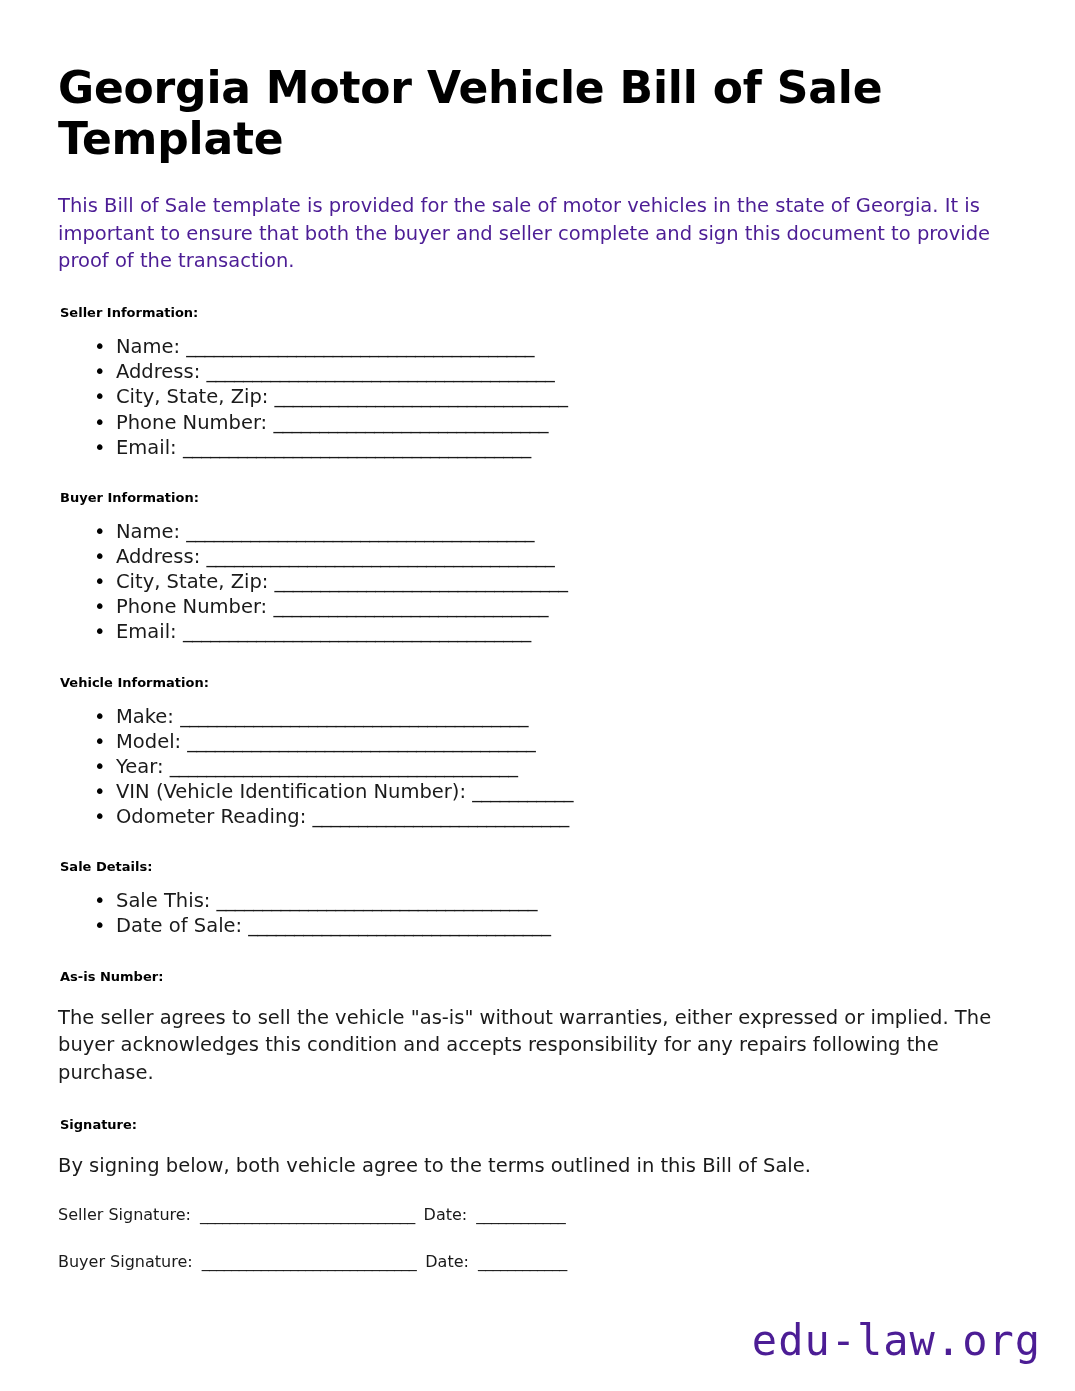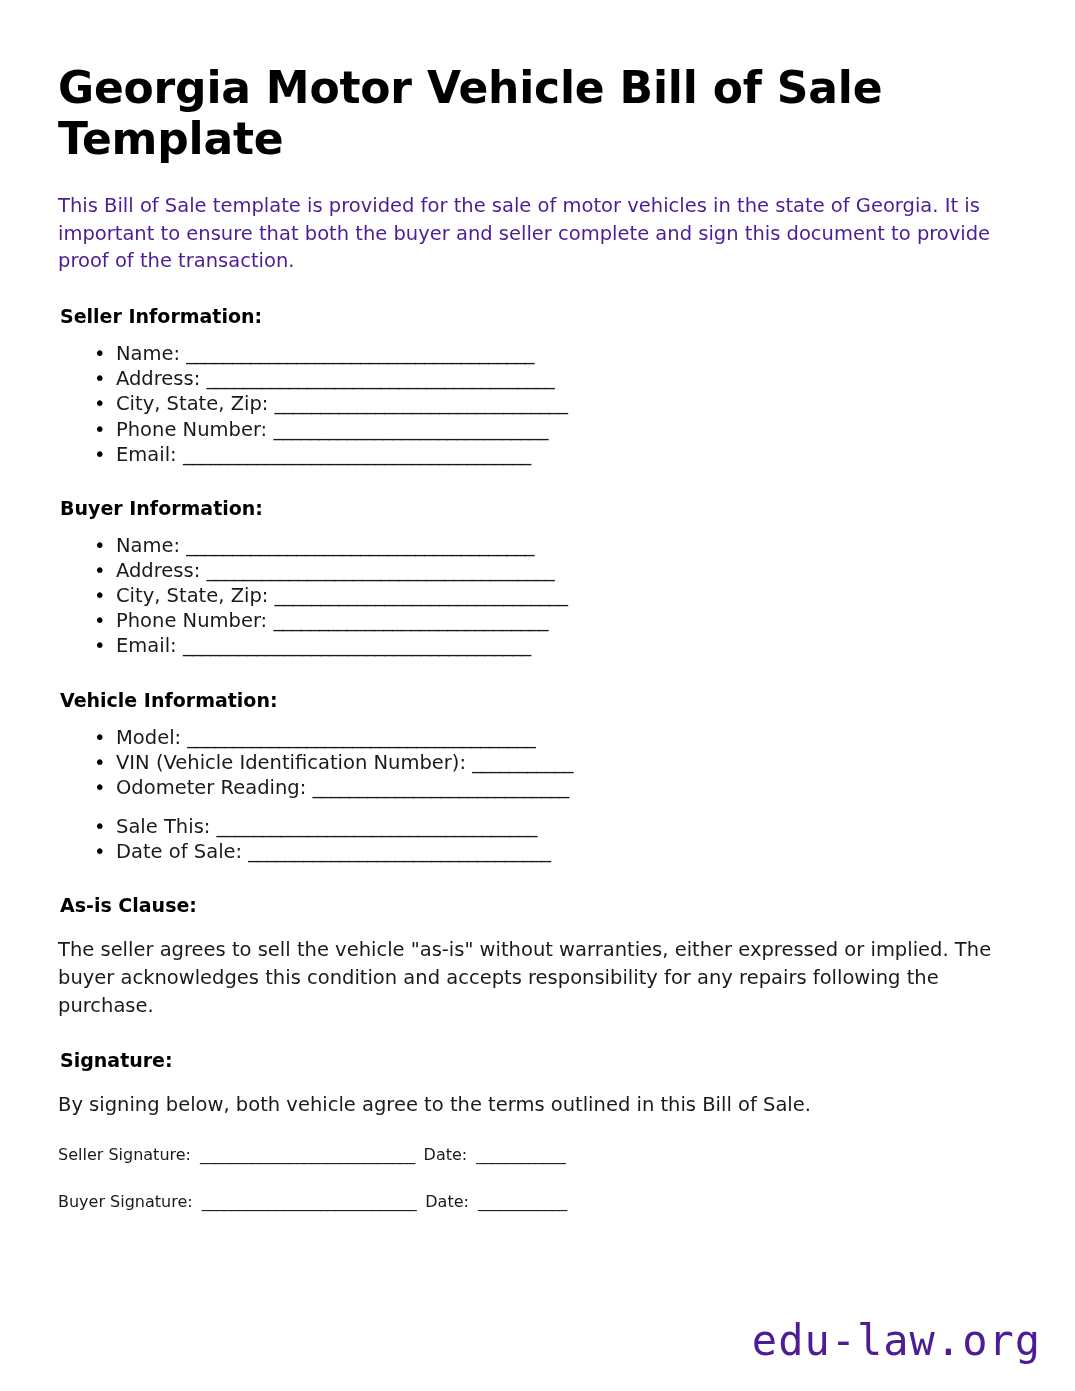--- a/index.html
+++ b/index.html
@@ -38,21 +38,21 @@
 
   .intro {
     font-size: 19.5px;
     line-height: 1.42;
     margin: 28px 0 0 0;
     max-width: 960px;
     color: #4c1d95;
   }
 
   .section-heading {
-    font-size: 19px;
+    font-size: 13px;
     font-weight: bold;
     margin: 30px 0 0 2px;
     color: #000;
   }
 
   ul.field-list {
     list-style: none;
     margin: 14px 0 0 0;
     padding: 0;
   }
@@ -129,31 +129,34 @@
   <ul class="field-list">
     <li><span>Name:</span> <span class="blank">______________________________________</span></li>
     <li><span>Address:</span> <span class="blank">______________________________________</span></li>
     <li><span>City, State, Zip:</span> <span class="blank">________________________________</span></li>
     <li><span>Phone Number:</span> <span class="blank">______________________________</span></li>
     <li><span>Email:</span> <span class="blank">______________________________________</span></li>
   </ul>
 
   <h2 class="section-heading">Vehicle Information:</h2>
   <ul class="field-list">
+    <li><span>Make:</span> <span class="blank">______________________________________</span></li>
     <li><span>Model:</span> <span class="blank">______________________________________</span></li>
+    <li><span>Year:</span> <span class="blank">______________________________________</span></li>
     <li><span>VIN (Vehicle Identification Number):</span> <span class="blank">___________</span></li>
     <li><span>Odometer Reading:</span> <span class="blank">____________________________</span></li>
   </ul>
 
+  <h2 class="section-heading">Sale Details:</h2>
   <ul class="field-list">
     <li><span>Sale This:</span> <span class="blank">___________________________________</span></li>
     <li><span>Date of Sale:</span> <span class="blank">_________________________________</span></li>
   </ul>
 
-  <h2 class="section-heading">As-is Clause:</h2>
+  <h2 class="section-heading">As-is Number:</h2>
   <p class="para">The seller agrees to sell the vehicle "as-is" without warranties, either expressed or implied. The buyer acknowledges this condition and accepts responsibility for any repairs following the purchase.</p>
 
   <h2 class="section-heading">Signature:</h2>
   <p class="para">By signing below, both vehicle agree to the terms outlined in this Bill of Sale.</p>
 
   <div class="sig-line">
     <span>Seller Signature:</span><span class="gap"></span><span class="blank">_____________________________</span><span class="gap"></span><span>Date:</span><span class="gap"></span><span class="blank">____________</span>
   </div>
 
   <div class="sig-line">

